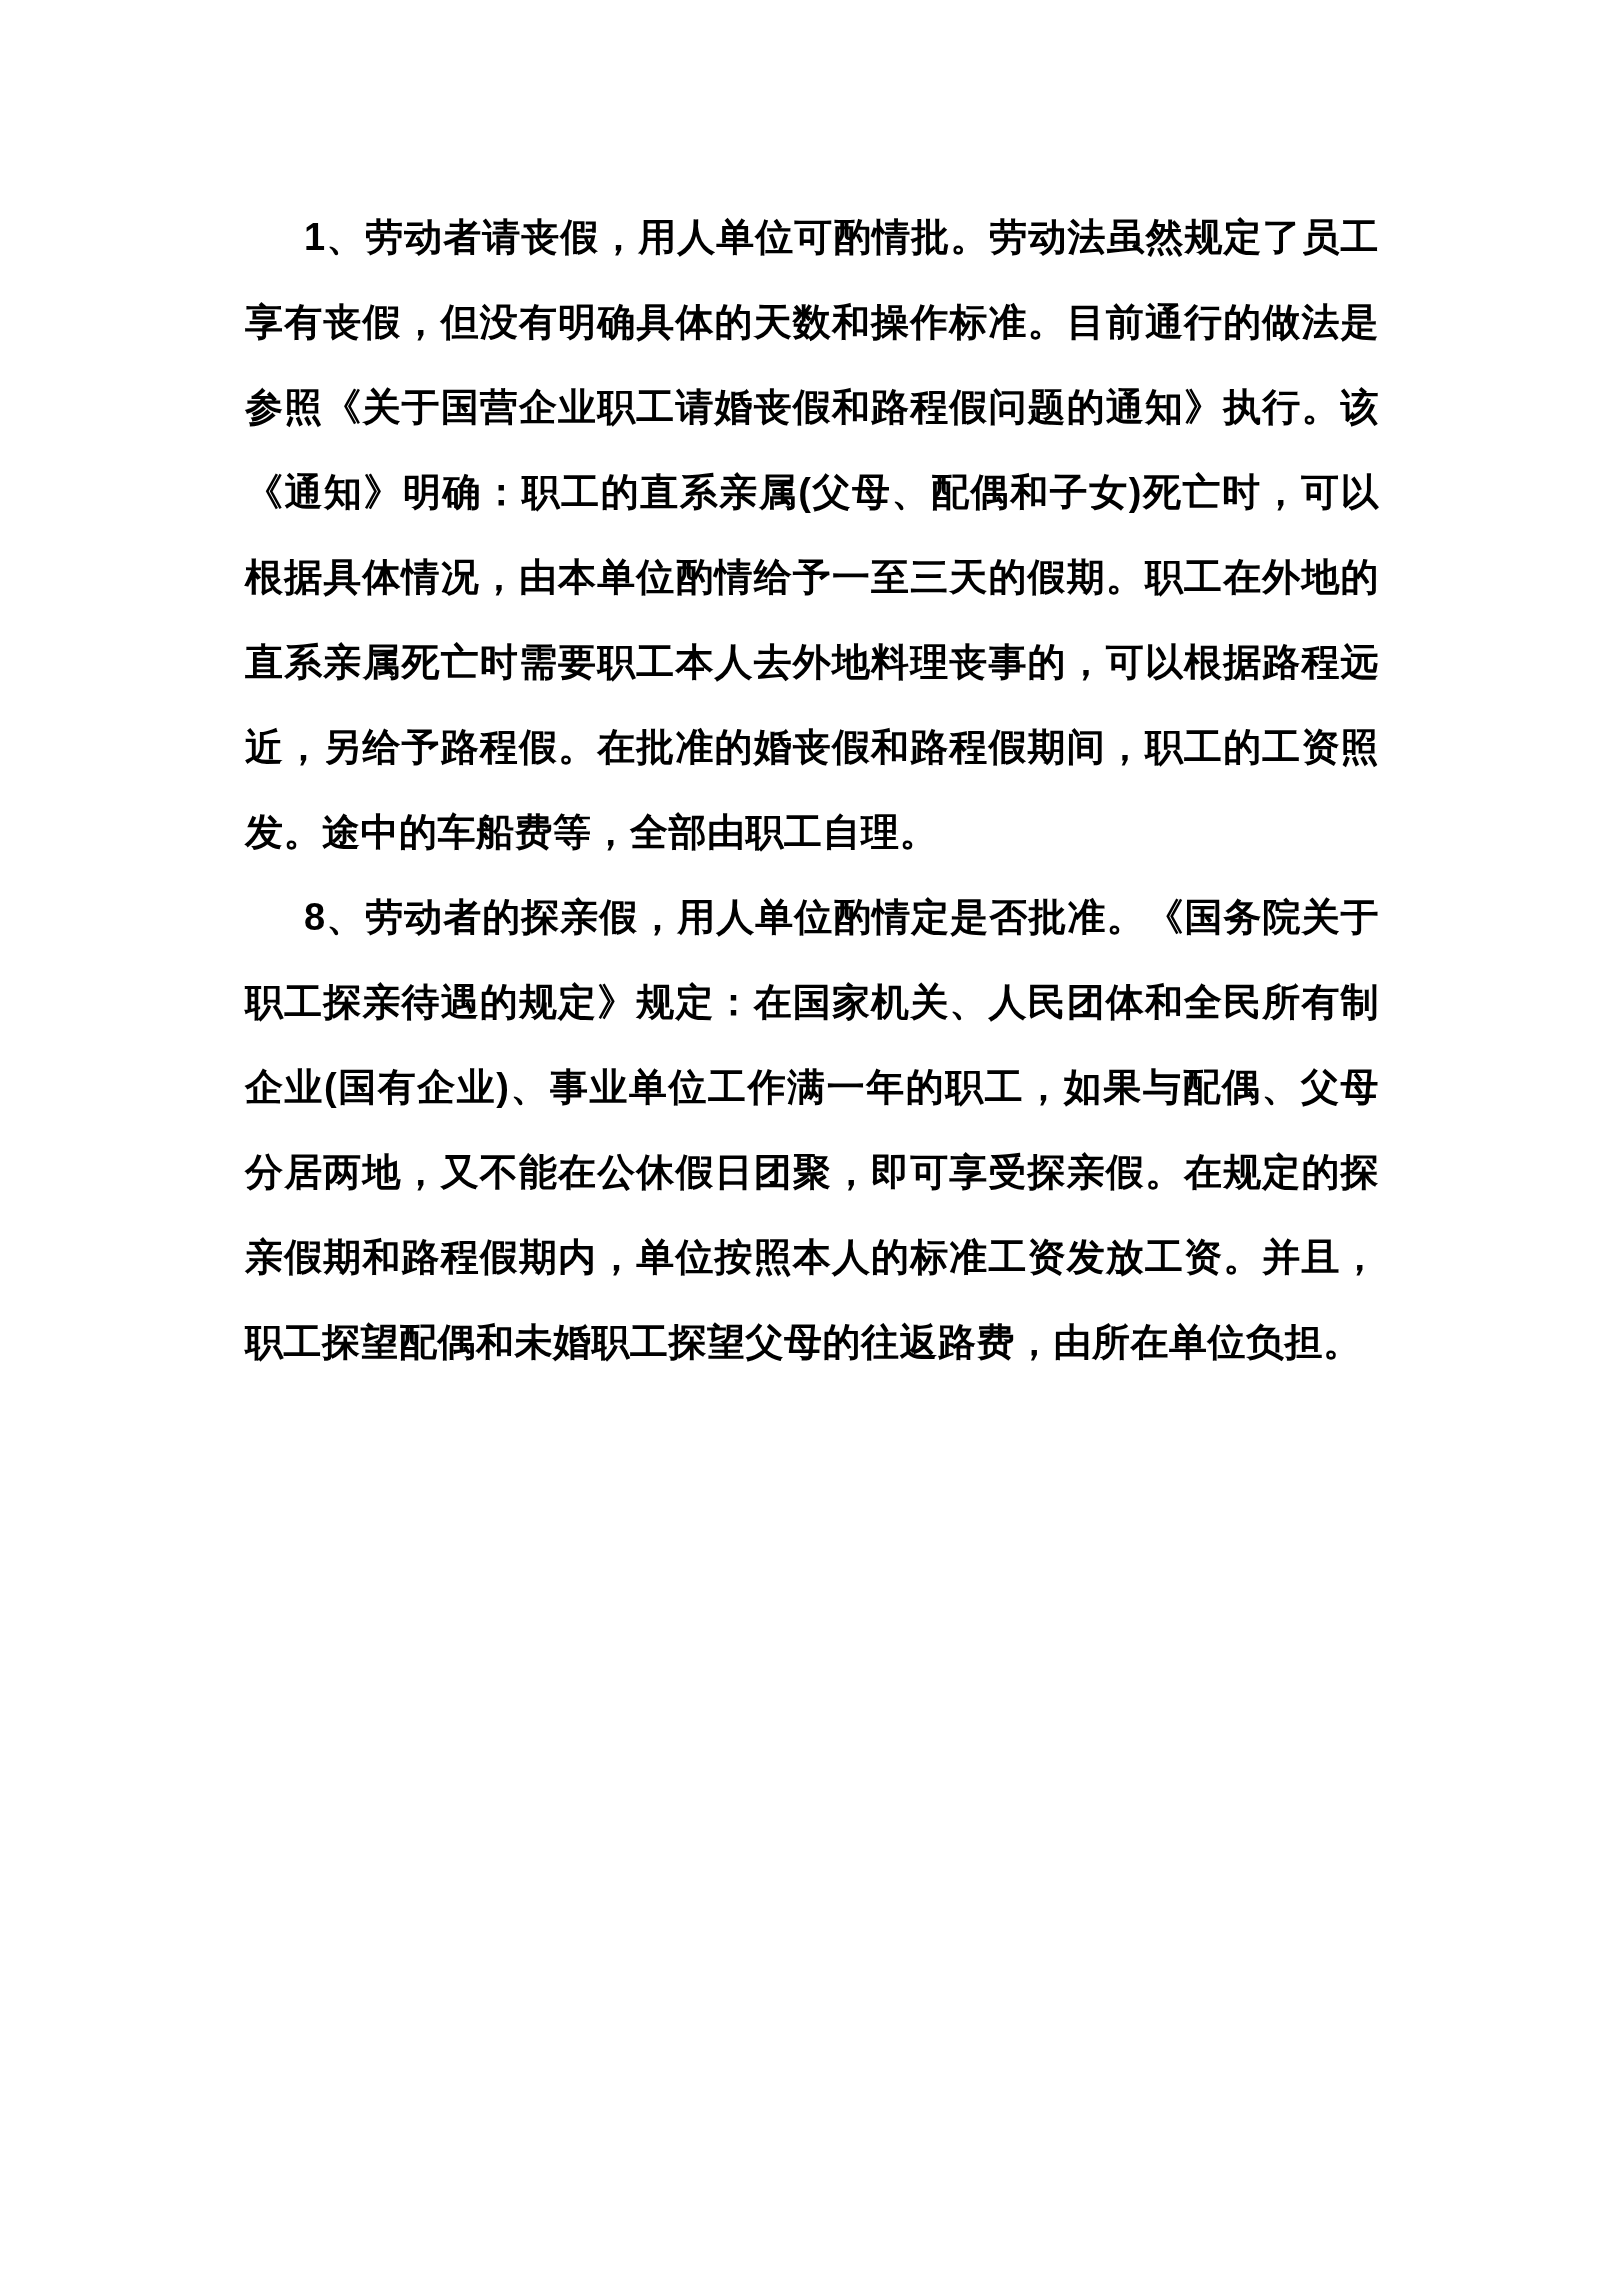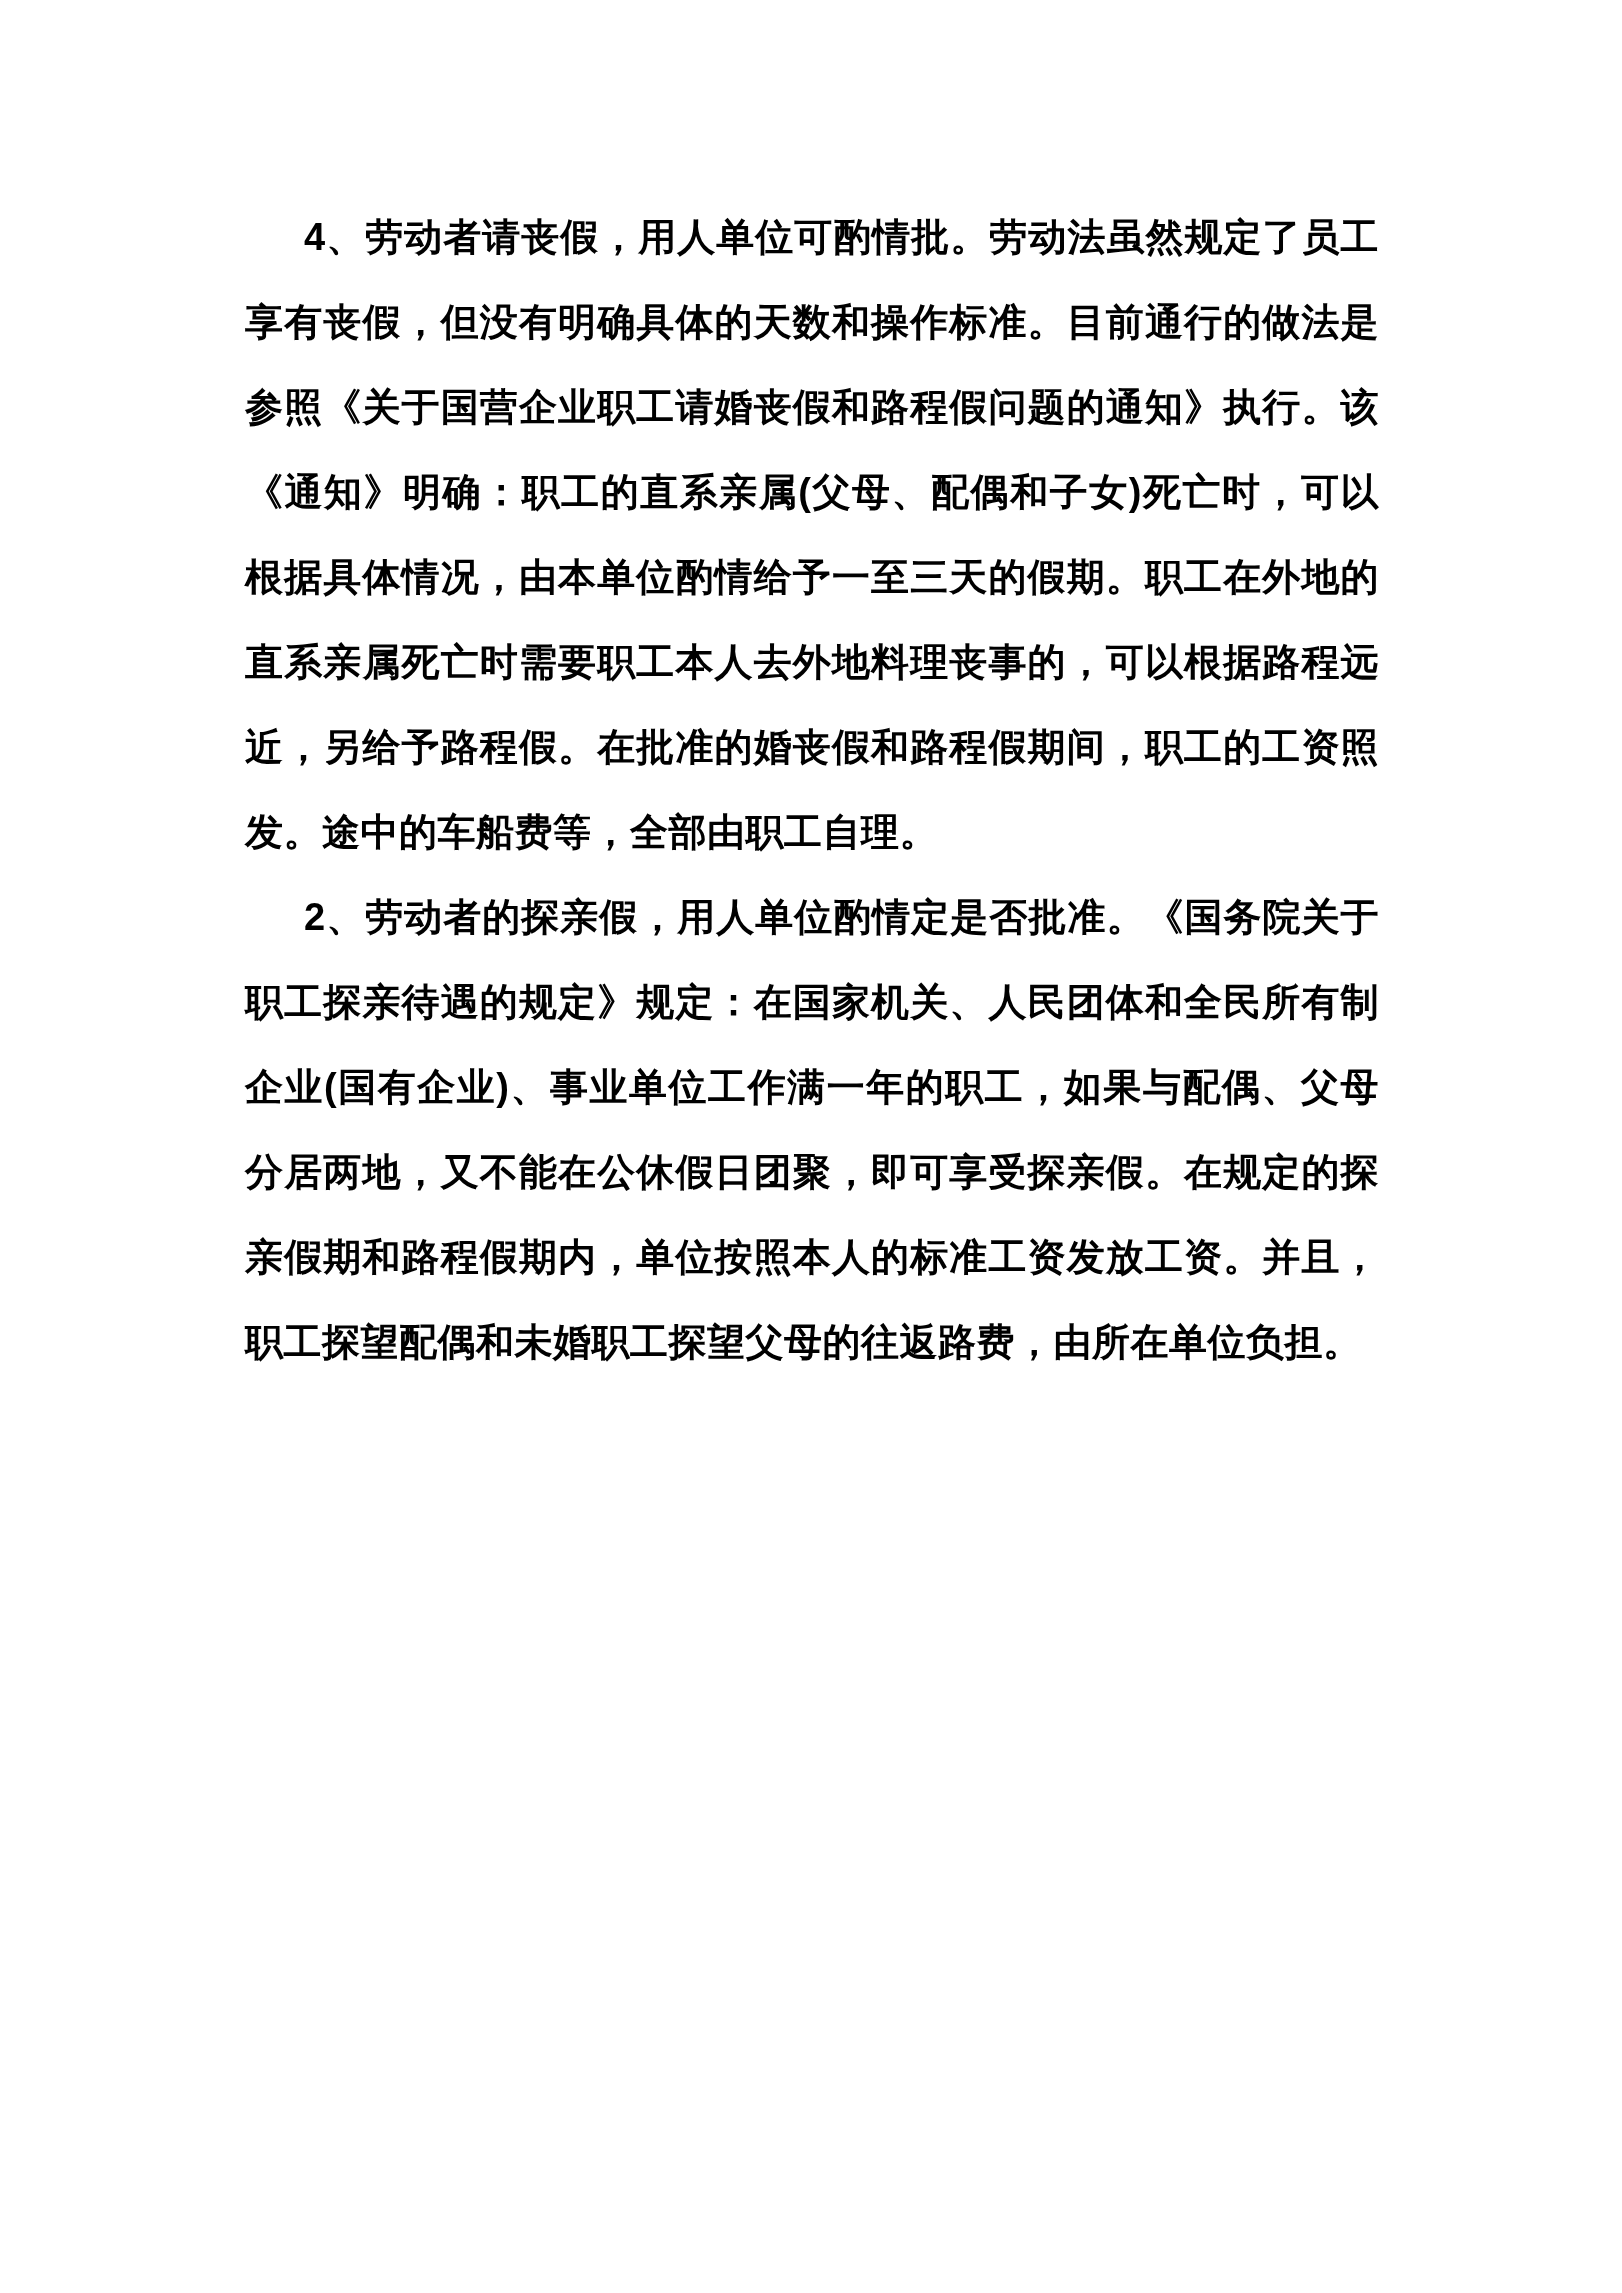--- a/index.html
+++ b/index.html
@@ -36,16 +36,16 @@
     text-justify: inter-ideograph;
     text-indent: 59px;
     word-break: break-all;
     letter-spacing: 0.5px;
   }
 </style>
 </head>
 <body>
 
 <div class="page">
-  <p class="para">4、劳动者请丧假，用人单位可酌情批。劳动法虽然规定了员工享有丧假，但没有明确具体的天数和操作标准。目前通行的做法是参照《关于国营企业职工请婚丧假和路程假问题的通知》执行。该《通知》明确：职工的直系亲属(父母、配偶和子女)死亡时，可以根据具体情况，由本单位酌情给予一至三天的假期。职工在外地的直系亲属死亡时需要职工本人去外地料理丧事的，可以根据路程远近，另给予路程假。在批准的婚丧假和路程假期间，职工的工资照发。途中的车船费等，全部由职工自理。</p>
-  <p class="para">2、劳动者的探亲假，用人单位酌情定是否批准。《国务院关于职工探亲待遇的规定》规定：在国家机关、人民团体和全民所有制企业(国有企业)、事业单位工作满一年的职工，如果与配偶、父母分居两地，又不能在公休假日团聚，即可享受探亲假。在规定的探亲假期和路程假期内，单位按照本人的标准工资发放工资。并且，职工探望配偶和未婚职工探望父母的往返路费，由所在单位负担。</p>
+  <p class="para">1、劳动者请丧假，用人单位可酌情批。劳动法虽然规定了员工享有丧假，但没有明确具体的天数和操作标准。目前通行的做法是参照《关于国营企业职工请婚丧假和路程假问题的通知》执行。该《通知》明确：职工的直系亲属(父母、配偶和子女)死亡时，可以根据具体情况，由本单位酌情给予一至三天的假期。职工在外地的直系亲属死亡时需要职工本人去外地料理丧事的，可以根据路程远近，另给予路程假。在批准的婚丧假和路程假期间，职工的工资照发。途中的车船费等，全部由职工自理。</p>
+  <p class="para">8、劳动者的探亲假，用人单位酌情定是否批准。《国务院关于职工探亲待遇的规定》规定：在国家机关、人民团体和全民所有制企业(国有企业)、事业单位工作满一年的职工，如果与配偶、父母分居两地，又不能在公休假日团聚，即可享受探亲假。在规定的探亲假期和路程假期内，单位按照本人的标准工资发放工资。并且，职工探望配偶和未婚职工探望父母的往返路费，由所在单位负担。</p>
 </div>
 
 
 </body></html>

